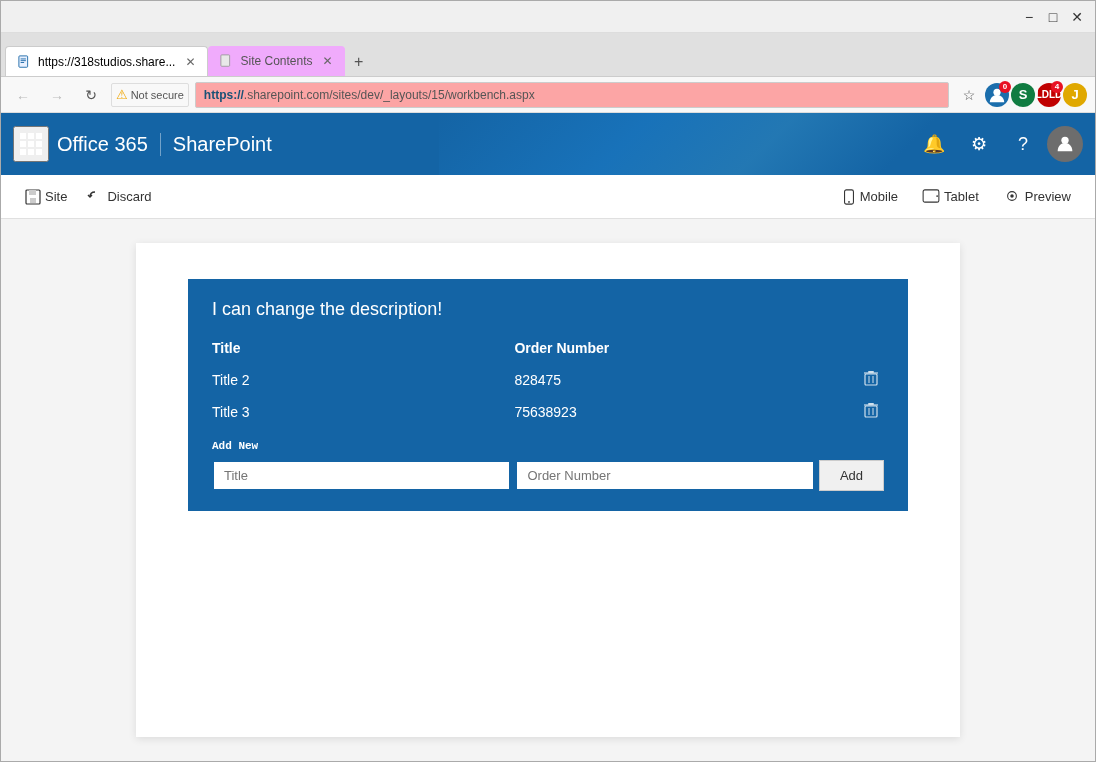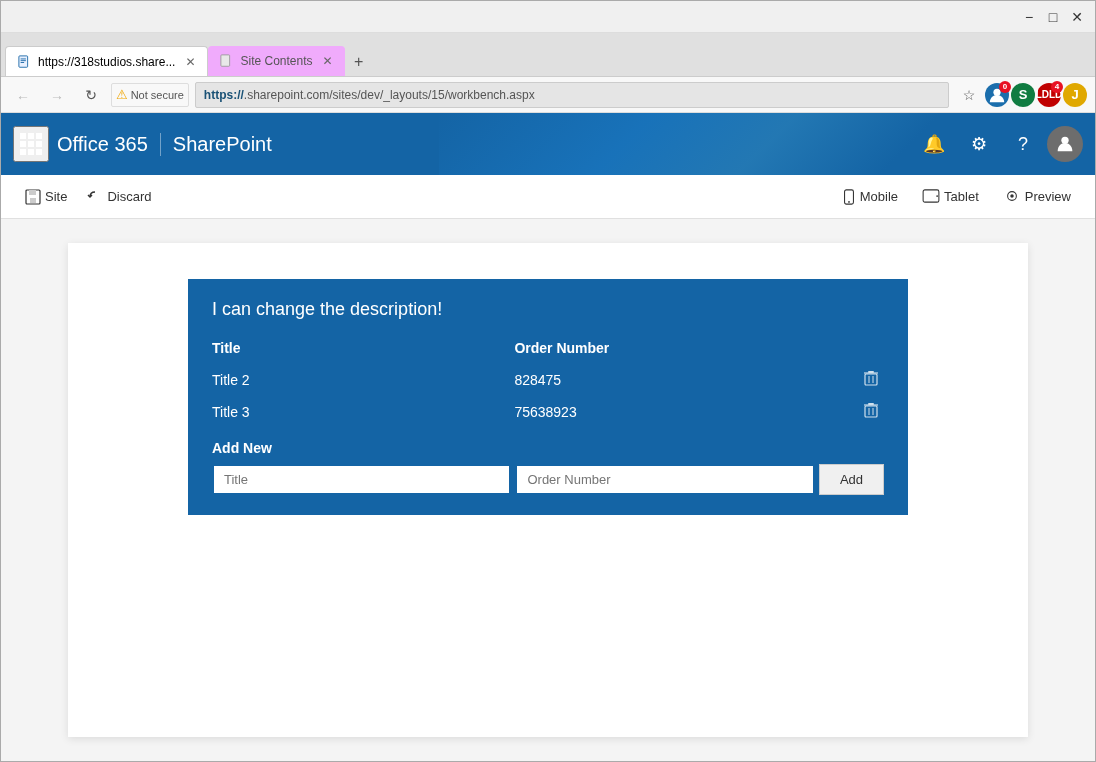--- a/index.html
+++ b/index.html
@@ -20,21 +20,21 @@
     .tab-title { overflow: hidden; text-overflow: ellipsis; }
     .tab-close { font-size: 12px; color: #666; margin-left: 4px; }
     .new-tab-btn { width: 28px; height: 28px; display: flex; align-items: center; justify-content: center; color: #555; font-size: 16px; cursor: pointer; }
 
     
     .address-bar { background: #f8f8f8; height: 36px; display: flex; align-items: center; padding: 0 8px; gap: 6px; border-bottom: 1px solid #ddd; }
     .nav-btn { width: 28px; height: 28px; display: flex; align-items: center; justify-content: center; border-radius: 50%; border: none; background: none; cursor: pointer; color: #555; font-size: 14px; }
     .nav-btn.disabled { color: #bbb; cursor: default; }
     .security-warning { display: flex; align-items: center; gap: 3px; font-size: 11px; color: #555; background: #f8f8f8; padding: 0 4px; height: 24px; border: 1px solid #ddd; border-radius: 2px; }
     .warning-icon { color: #f0a500; font-size: 13px; }
-    .url-bar { flex: 1; height: 26px; border: 1px solid #ccc; border-radius: 2px; background: #e5e5e5; display: flex; align-items: center; padding: 0 8px; font-size: 12px; color: #333; }
+    .url-bar { flex: 1; height: 26px; border: 1px solid #ccc; border-radius: 2px; background: #fca5a5; display: flex; align-items: center; padding: 0 8px; font-size: 12px; color: #333; }
     .url-text-secure { color: #1a5276; font-weight: 600; }
     .url-text-normal { color: #555; }
     .toolbar-icons { display: flex; align-items: center; gap: 2px; }
     .toolbar-icon-btn { width: 28px; height: 28px; display: flex; align-items: center; justify-content: center; border-radius: 4px; border: none; background: none; cursor: pointer; color: #555; font-size: 14px; }
     .avatar-group { display: flex; align-items: center; gap: 2px; }
     .avatar-icon { width: 24px; height: 24px; border-radius: 50%; display: flex; align-items: center; justify-content: center; font-size: 10px; font-weight: bold; color: #fff; position: relative; }
     .avatar-badge { position: absolute; top: -2px; right: -2px; background: #e81123; color: #fff; border-radius: 50%; width: 12px; height: 12px; font-size: 8px; display: flex; align-items: center; justify-content: center; }
 
     
     .app-content { flex: 1; display: flex; flex-direction: column; overflow: hidden; }
@@ -54,33 +54,33 @@
     .sp-user-avatar { width: 36px; height: 36px; border-radius: 50%; background: #6d6d6d; display: flex; align-items: center; justify-content: center; color: #fff; font-size: 18px; cursor: pointer; }
 
     
     .sp-toolbar { height: 44px; background: #fff; border-bottom: 1px solid #e0e0e0; display: flex; align-items: center; padding: 0 16px; gap: 4px; }
     .sp-tool-btn { display: flex; align-items: center; gap: 4px; padding: 4px 8px; background: none; border: none; cursor: pointer; font-size: 13px; color: #333; border-radius: 2px; }
     .sp-toolbar-spacer { flex: 1; }
     .sp-view-btns { display: flex; align-items: flex-start; gap: 8px; }
 
     
     .sp-main { flex: 1; background: #f4f4f4; overflow: auto; display: flex; justify-content: center; padding: 24px; }
-    .sp-canvas { background: #fff; width: 960px; min-height: 480px; box-shadow: 0 2px 8px rgba(0,0,0,0.1); padding: 20px; }
+    .sp-canvas { background: #fff; width: 824px; min-height: 480px; box-shadow: 0 2px 8px rgba(0,0,0,0.1); padding: 20px; }
 
     
     .webpart-container { background: #1464a5; padding: 20px 24px; max-width: 720px; margin: 16px auto; color: #fff; }
     .webpart-description { font-size: 18px; font-weight: 400; margin-bottom: 16px; }
     .webpart-table { width: 100%; border-collapse: collapse; }
     .webpart-table th { text-align: left; font-weight: 700; font-size: 14px; color: #fff; padding: 4px 0 8px 0; }
     .webpart-table td { font-size: 14px; color: #fff; padding: 4px 0; vertical-align: middle; }
     .col-title { width: 45%; }
     .col-order { width: 45%; }
     .col-action { width: 10%; text-align: right; }
     .delete-btn { background: none; border: none; cursor: pointer; color: #fff; opacity: 0.8; font-size: 16px; padding: 2px 6px; }
-    .add-new-label { font-weight: 700; font-size: 14px; padding-top: 12px; display: block; }
+    .add-new-label { font-weight: 700; font-size: 11px; padding-top: 12px; display: block; font-family: Liberation Mono, monospace; }
 
     
     .input-row { display: flex; gap: 4px; margin-top: 8px; }
     .input-field { padding: 6px 10px; font-size: 13px; border: 2px solid #1464a5; outline: none; flex: 1; }
     .add-btn { padding: 6px 20px; background: #f0f0f0; border: 1px solid #ccc; cursor: pointer; font-size: 13px; color: #333; white-space: nowrap; }
   </style>
 </head>
 <body>
 
 <div class="browser-frame">

